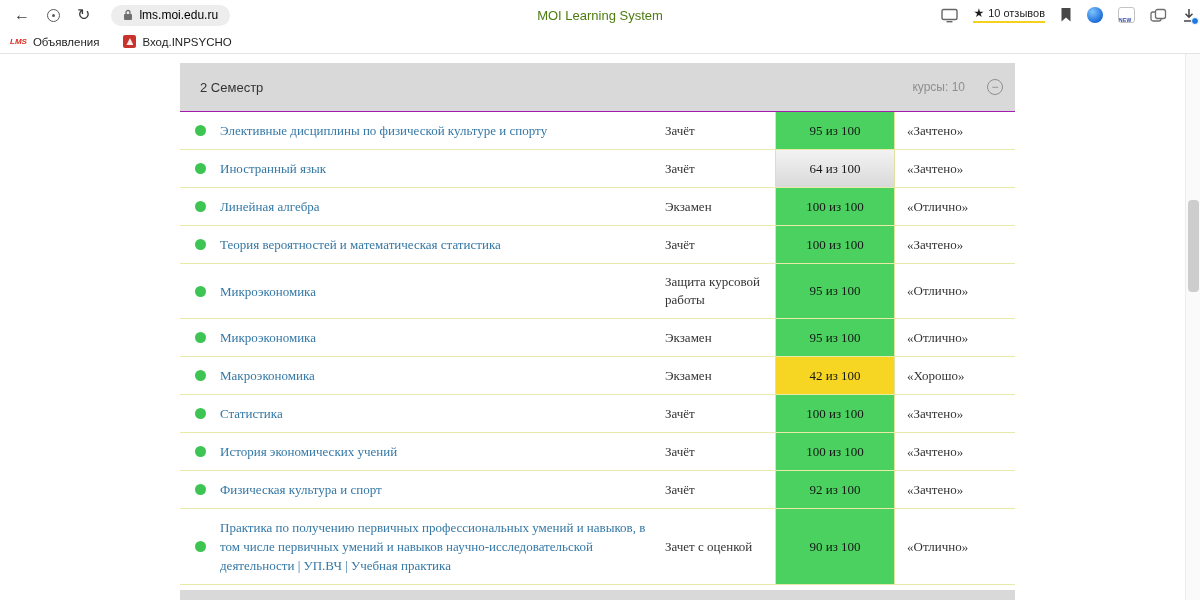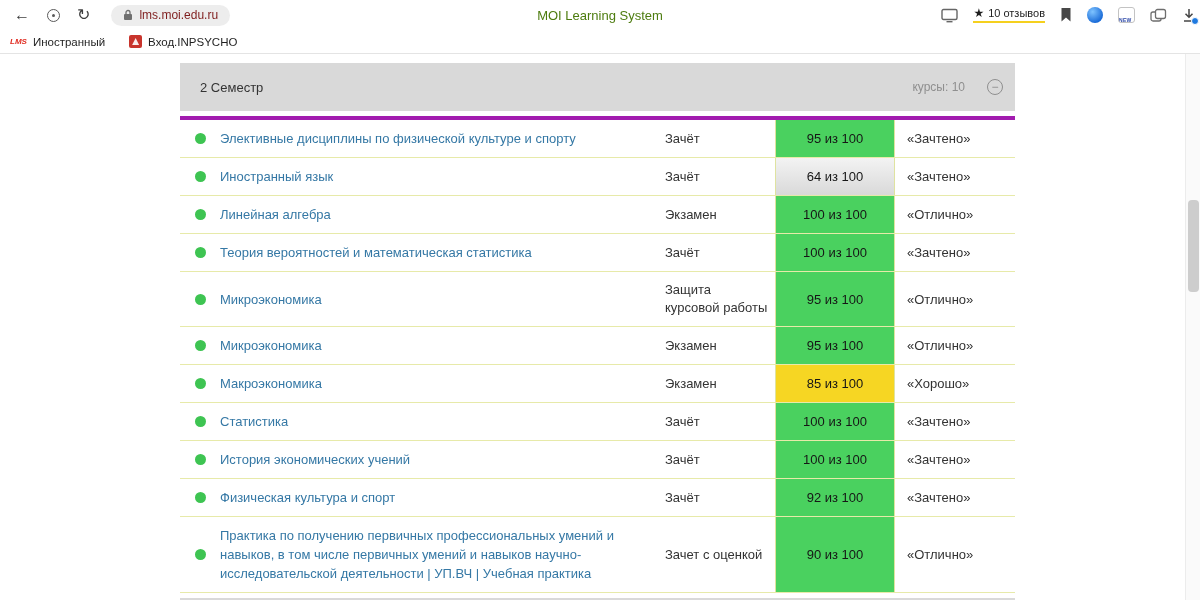--- a/index.html
+++ b/index.html
@@ -9,21 +9,21 @@
   
   .chrome { height:30px; position:relative; display:flex; align-items:center; background:#fff; }
   .nav-left { display:flex; align-items:center; gap:17px; padding-left:14px; }
   .nav-btn { font-size:16px; color:#3c3c3c; cursor:pointer; line-height:1; }
   .ring { width:13px; height:13px; border:1.6px solid #5a5a5a; border-radius:50%;
     position:relative; display:inline-block; }
   .ring::after { content:""; position:absolute; left:4px; top:4px; width:3px; height:3px;
     border-radius:50%; background:#5a5a5a; }
   .address { display:flex; align-items:center; gap:6px; background:#ededed;
     border-radius:11px; height:21px; padding:0 12px; margin-left:4px; }
-  .address span { font-size:12px; color:#7f1d1d; }
+  .address span { font-size:12px; color:#000000; }
   .page-title { position:absolute; left:50%; transform:translateX(-50%);
     font-size:13px; color:#4d7c0f; }
   .nav-right { position:absolute; right:2px; top:0; height:30px; display:flex;
     align-items:center; gap:15px; padding-right:2px; }
   .reviews { display:flex; align-items:center; gap:4px; border-bottom:2px solid #f5d01e;
     padding-bottom:2px; }
   .reviews .star { font-size:12px; color:#1d1d1d; line-height:1; }
   .reviews .cnt { font-size:11px; color:#1d1d1d; }
   .ext-blue { width:16px; height:16px; border-radius:50%;
     background:radial-gradient(circle at 35% 30%, #7ec3ff, #1668d6 75%); }
@@ -49,21 +49,21 @@
 
   
   .content { margin-left:180px; width:835px; padding-top:9px; }
   .sem-header { height:48px; background:#d9d9d9; display:flex; align-items:center;
     justify-content:space-between; padding:0 12px 0 20px; }
   .sem-label { font-size:13px; color:#333; }
   .sem-right { display:flex; align-items:center; gap:22px; color:#8f8f8f; font-size:12px; }
   .circle-btn { width:16px; height:16px; border:1px solid #8f8f8f; border-radius:50%;
     display:inline-flex; align-items:center; justify-content:center; color:#8f8f8f;
     font-size:12px; line-height:1; cursor:pointer; }
-  .table { margin-top:5px; border-top:4px solid #a21caf; background:#fff; }
+  .table { border-top:1px solid #a21caf; background:#fff;font-family:Liberation Serif, serif; }
   .row { display:flex; align-items:center; min-height:37px; border-bottom:1px solid #e7eaa9; }
   .cell-dot { width:40px; flex-shrink:0; display:flex; justify-content:center; }
   .dot { width:11px; height:11px; border-radius:50%; background:#3ec452; }
   .cell-course { width:445px; flex-shrink:0; padding:9px 12px 9px 0; }
   .course-link { color:#3578a5; text-decoration:none; font-size:13px; line-height:19px;
     cursor:pointer; }
   .cell-type { width:110px; flex-shrink:0; font-size:13px; color:#333; line-height:18px;
     padding:9px 6px 9px 0; }
   .cell-score { width:120px; flex-shrink:0; align-self:stretch; display:flex;
     align-items:center; justify-content:center; font-size:13px; color:#161616;
@@ -136,21 +136,21 @@
           <path d="M2 13h10" stroke="#444" stroke-width="1.5"></path>
         </svg>
       <span class="dl-badge"></span>
     </span>
   </div>
 </div>
 
 <div class="bookmarks">
   <div class="bm">
     <span class="fav-lms">LMS</span>
-    <span class="bm-label">Иностранный</span>
+    <span class="bm-label">Объявления</span>
   </div>
   <div class="bm">
     <span class="fav-red"></span>
     <span class="bm-label">Вход.INPSYCHO</span>
   </div>
 </div>
 
 <div class="content">
 
   <div class="sem-header">
@@ -222,21 +222,21 @@
       <div class="cell-score" data-tone="green">95 из 100</div>
       <div class="cell-grade">«Отлично»</div>
     </div>
 
     <div class="row">
       <div class="cell-dot">
           <span class="dot"></span>
         </div>
       <div class="cell-course"><a class="course-link">Макроэкономика</a></div>
       <div class="cell-type">Экзамен</div>
-      <div class="cell-score" data-tone="yellow">85 из 100</div>
+      <div class="cell-score" data-tone="yellow">42 из 100</div>
       <div class="cell-grade">«Хорошо»</div>
     </div>
 
     <div class="row">
       <div class="cell-dot">
           <span class="dot"></span>
         </div>
       <div class="cell-course"><a class="course-link">Статистика</a></div>
       <div class="cell-type">Зачёт</div>
       <div class="cell-score" data-tone="green">100 из 100</div>

